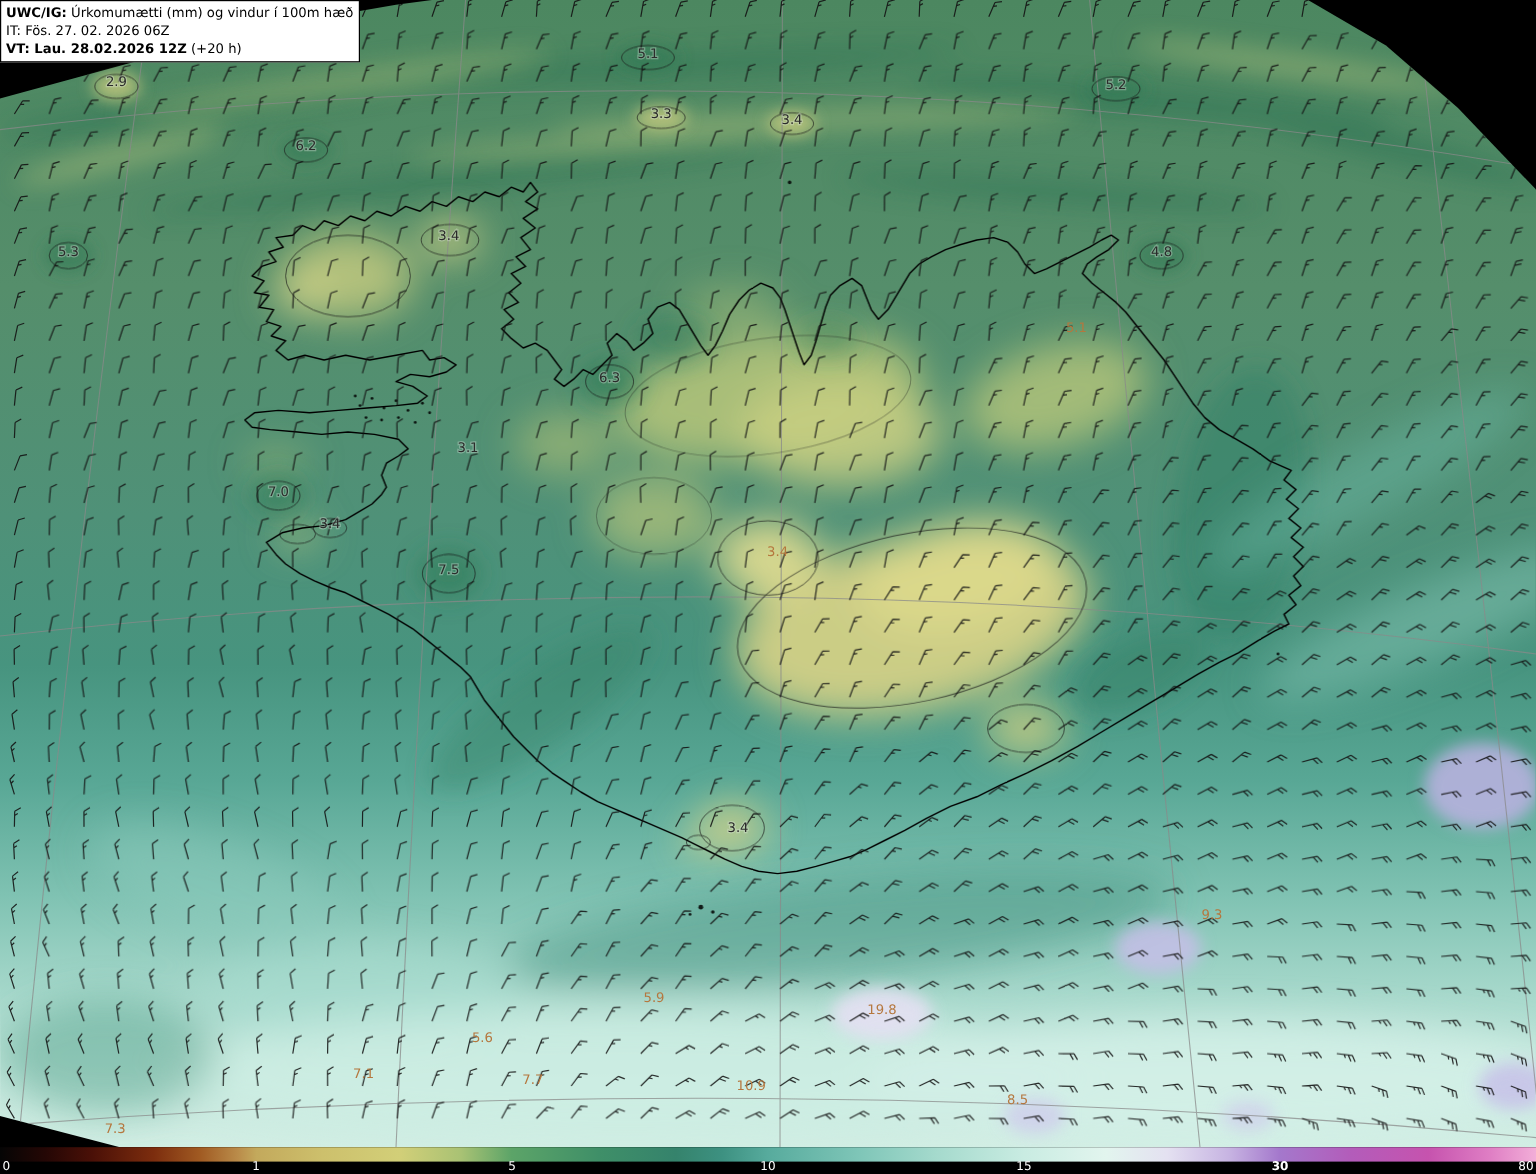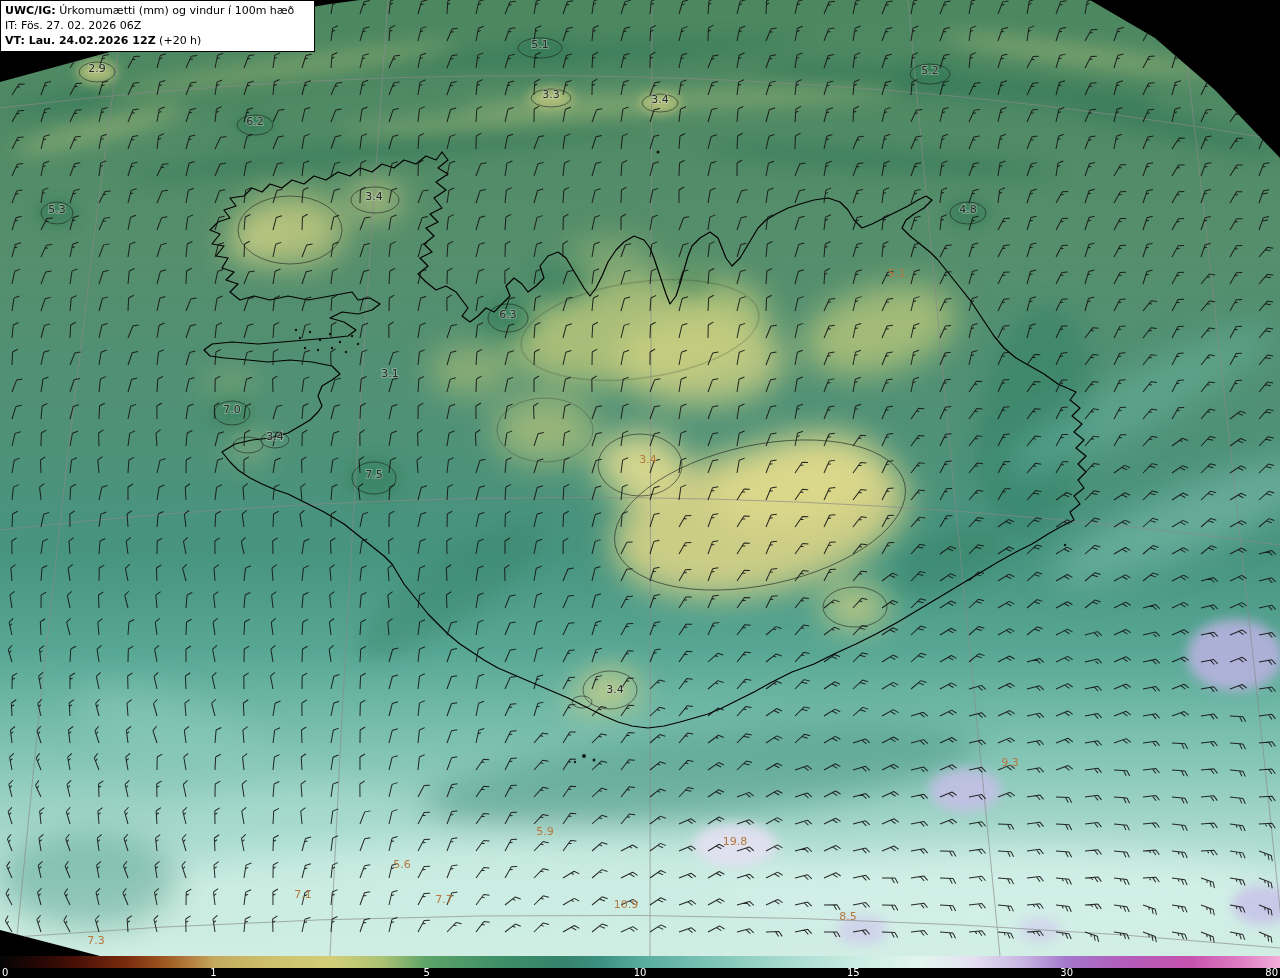--- a/index.html
+++ b/index.html
@@ -1,20 +1,20 @@
 <!DOCTYPE html>
 <html><head>
 <meta charset="utf-8">
 <style>
   html,body{margin:0;padding:0;background:#000;}
   #stage{position:relative;width:1280px;height:978px;background:#000;overflow:hidden;
          font-family:"DejaVu Sans",sans-serif;}
   #map-svg{position:absolute;top:0;left:0;display:block;}
   .title-box{position:absolute;top:0;left:0;background:#fff;border:1px solid #000;
-             padding:2px 20px 3px 4px;font-size:11px;line-height:15px;color:#000;z-index:6;}
+             padding:2px 5px 3px 4px;font-size:11px;line-height:15px;color:#000;z-index:6;}
   .title-box .bold{font-weight:bold;}
   #colorbar{position:absolute;left:0;bottom:0;width:1280px;height:22px;background:#000;z-index:5;}
   #cb-bar{position:absolute;top:0;left:0;width:100%;height:12px;}
   #cb-ticks{position:absolute;top:12px;left:0;width:100%;height:10px;}
   .cb-tick{position:absolute;top:0;color:#fff;font-size:10px;line-height:10px;
            font-family:"DejaVu Sans",sans-serif;}
   .vlabel{font-family:"DejaVu Sans",sans-serif;font-size:11px;text-anchor:middle;}
   .vlabel.dark{fill:#2b2b2b;paint-order:stroke;stroke:#dfe8df;stroke-width:2px;stroke-opacity:.35;}
   .vlabel.warm{fill:#b5773e;}
   .graticule{stroke:#8a8a8a;stroke-width:0.9;fill:none;opacity:.75;}
@@ -1804,29 +1804,29 @@
         <text x="444" y="903" class="vlabel warm">7.7</text>
         <text x="626" y="908" class="vlabel warm">10.9</text>
         <text x="848" y="920" class="vlabel warm">8.5</text>
         <text x="96" y="944" class="vlabel warm">7.3</text>
       </g>
 </svg>
 
 <div class="title-box">
   <div class="t-line"><span class="bold">UWC/IG:</span><span> Úrkomumætti (mm) og vindur í 100m hæð</span></div>
   <div class="t-line">IT: Fös. 27. 02. 2026 06Z</div>
-  <div class="t-line"><span class="bold">VT: Lau. 24.02.2026 12Z</span><span> (+20 h)</span></div>
+  <div class="t-line"><span class="bold">VT: Lau. 28.02.2026 12Z</span><span> (+20 h)</span></div>
 </div>
 
 <div id="colorbar">
   <div id="cb-bar" style="background: linear-gradient(to right, rgb(5, 5, 5) 0%, rgb(37, 7, 5) 3%, rgb(74, 16, 7) 6%, rgb(124, 45, 14) 10%, rgb(160, 90, 34) 13%, rgb(186, 140, 74) 15.5%, rgb(195, 169, 92) 16.7%, rgb(205, 192, 108) 21%, rgb(210, 207, 120) 26%, rgb(169, 194, 116) 30%, rgb(92, 164, 104) 33.3%, rgb(63, 143, 104) 39%, rgb(53, 131, 108) 44%, rgb(61, 145, 129) 47%, rgb(87, 171, 157) 50%, rgb(127, 198, 184) 56%, rgb(165, 218, 205) 61%, rgb(201, 236, 226) 66.7%, rgb(226, 245, 238) 72%, rgb(228, 225, 241) 76%, rgb(199, 180, 226) 80%, rgb(164, 120, 204) 83.3%, rgb(179, 92, 186) 88%, rgb(198, 83, 174) 93%, rgb(223, 126, 196) 97%, rgb(242, 174, 216) 100%);"></div>
   <div id="cb-ticks">
         <span class="cb-tick" style="left: 2px;">0</span>
         <span class="cb-tick" style="left: 16.6667%; transform: translateX(-50%);">1</span>
         <span class="cb-tick" style="left: 33.3333%; transform: translateX(-50%);">5</span>
         <span class="cb-tick" style="left: 50%; transform: translateX(-50%);">10</span>
         <span class="cb-tick" style="left: 66.6667%; transform: translateX(-50%);">15</span>
-        <span class="cb-tick" style="left: 83.3333%; transform: translateX(-50%);">30</span>
+        <span class="cb-tick" style="left: 83.3333%; transform: translateX(-50%); font-weight: bold;">30</span>
         <span class="cb-tick" style="right: 2px;">80</span>
       </div>
 </div>
 
 </div>
 
 </body></html>

